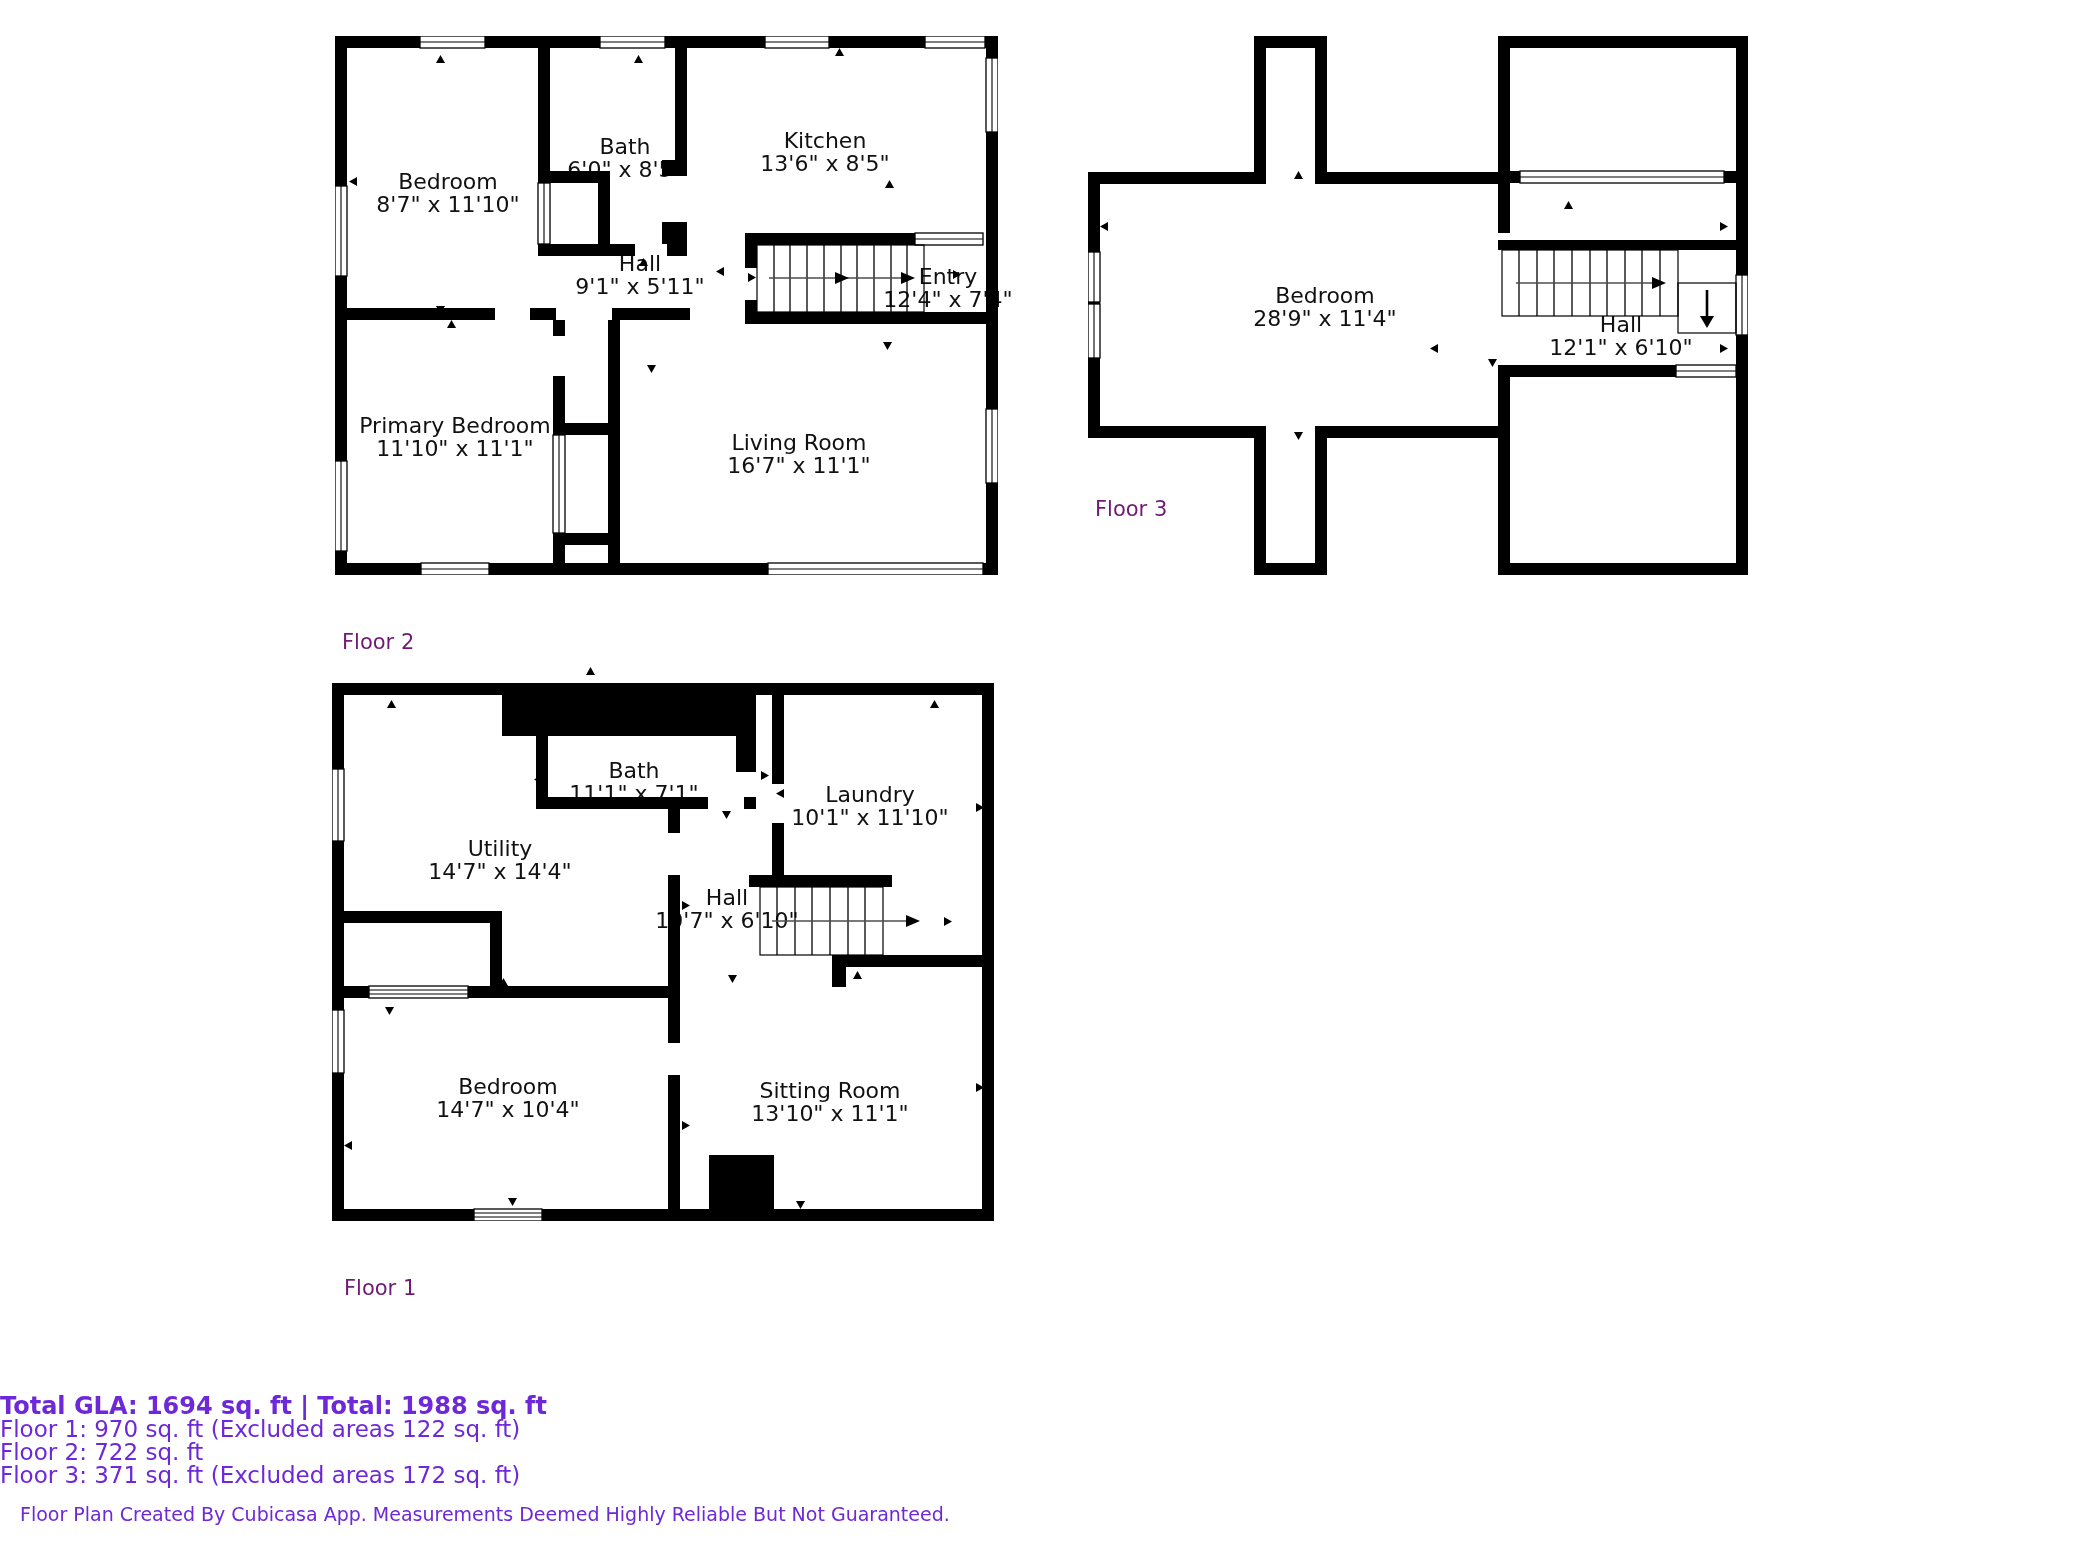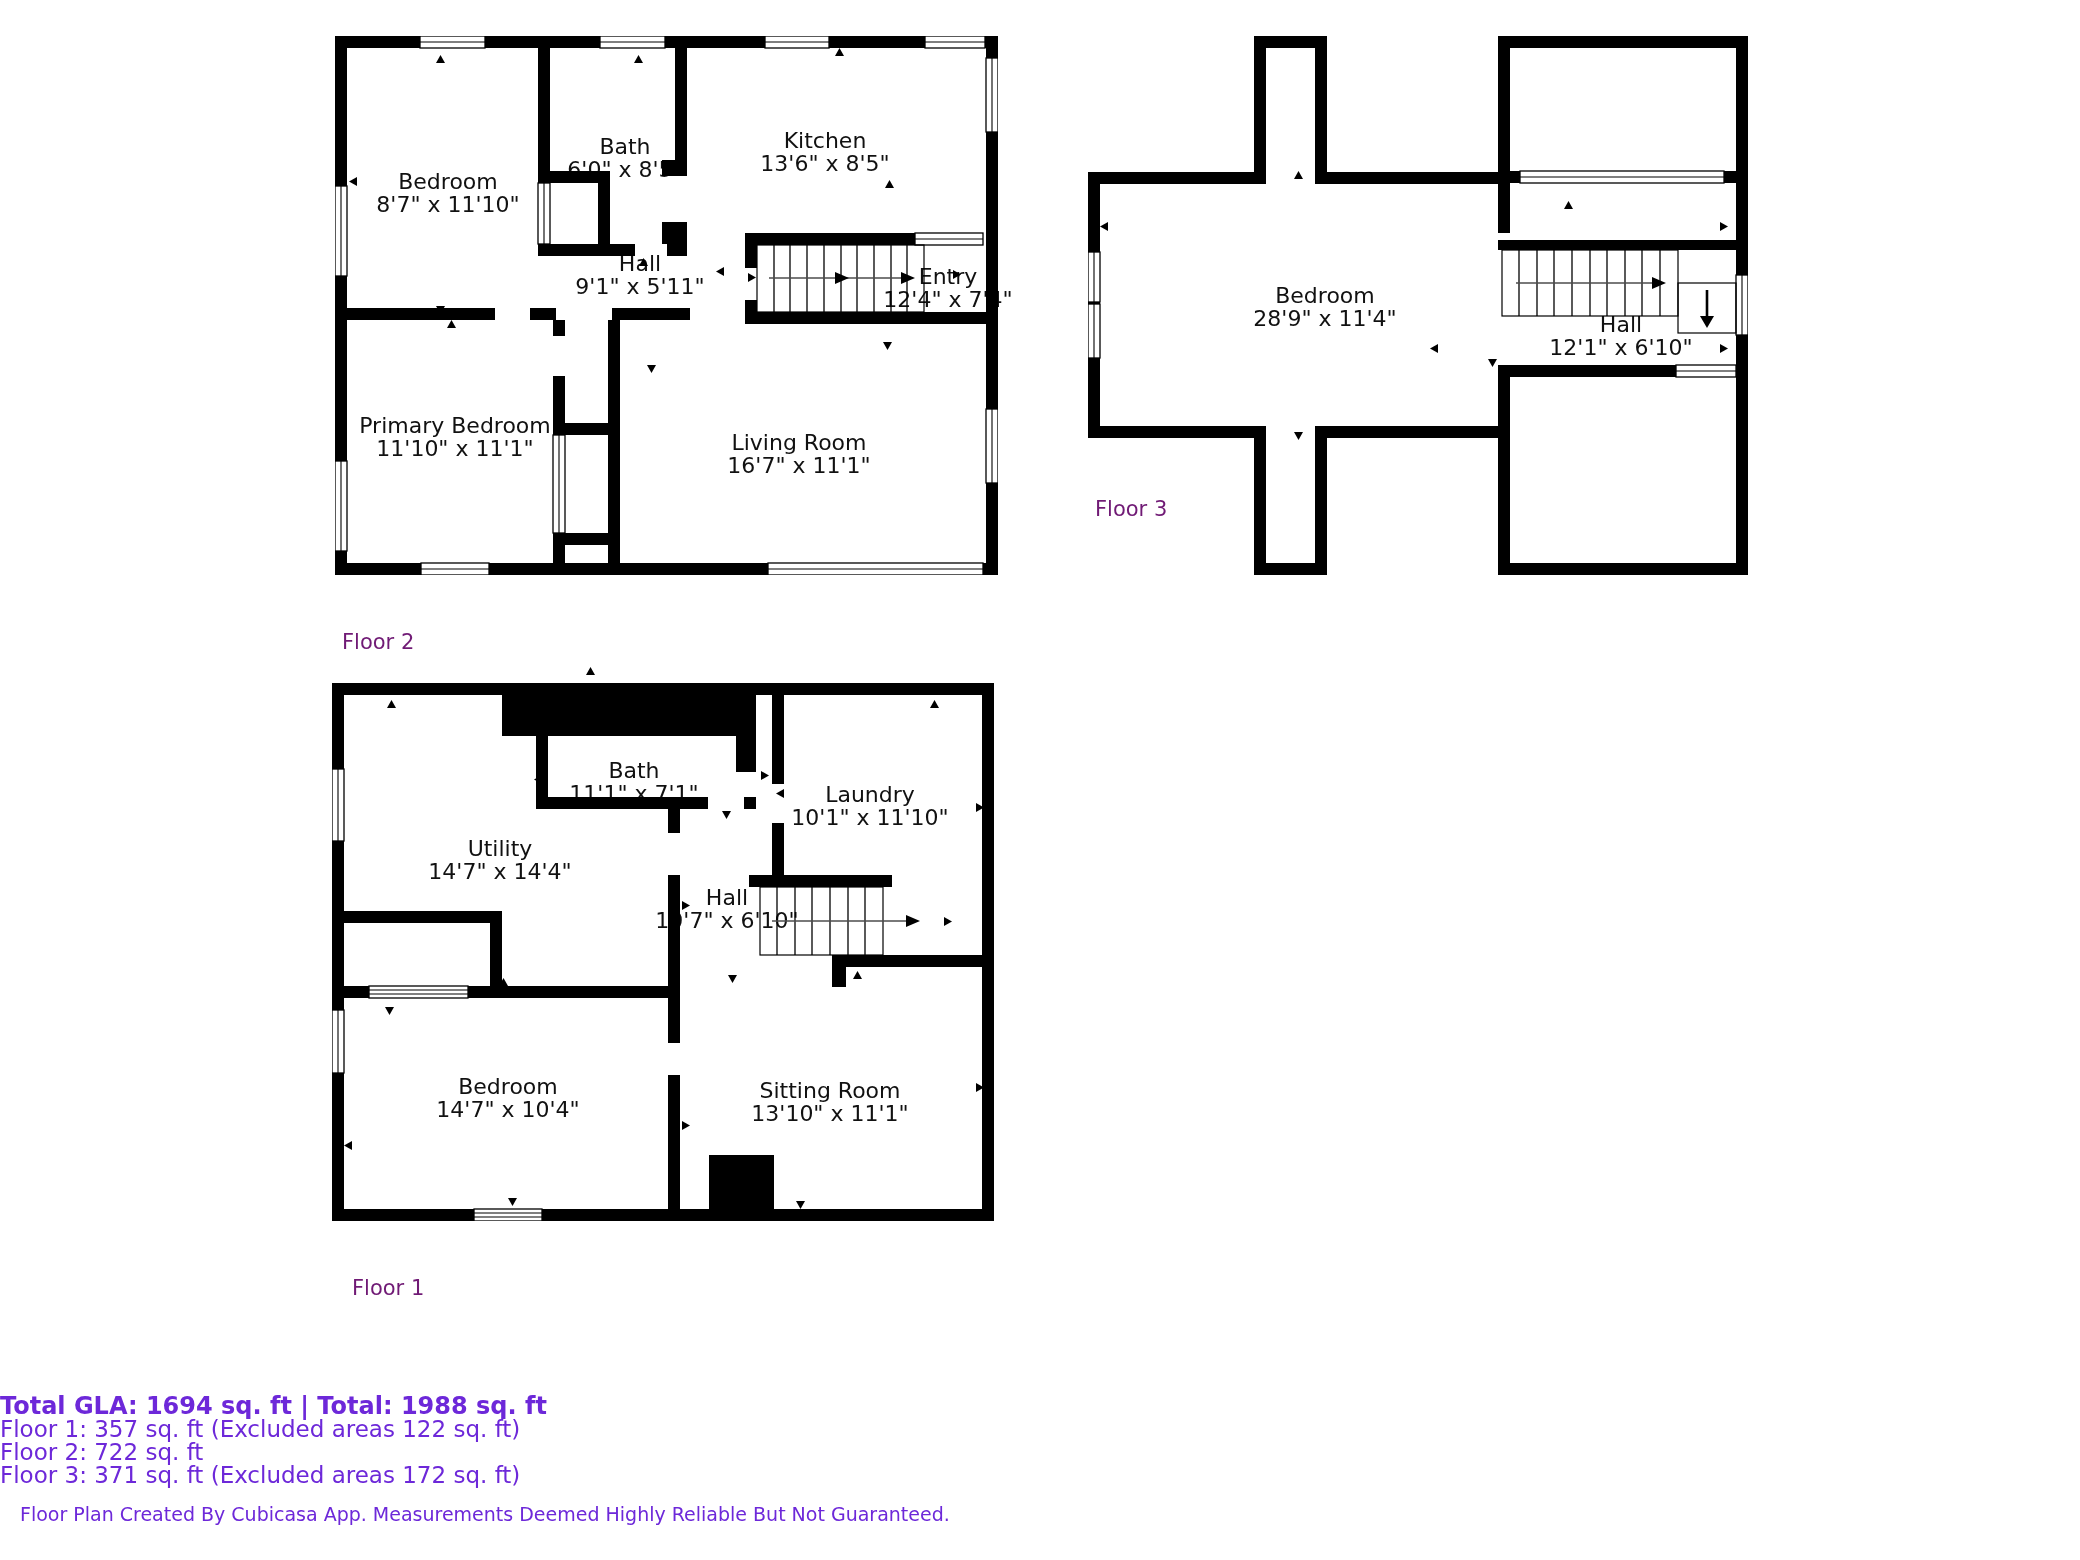--- a/index.html
+++ b/index.html
@@ -18,21 +18,21 @@
   
   .f2-bedroom{left:113px;top:157px}.f2-bath{left:290px;top:122px}.f2-kitchen{left:490px;top:116px}
   .f2-hall{left:305px;top:239px}.f2-entry{left:613px;top:252px}
   .f2-primary{left:120px;top:401px}.f2-living{left:464px;top:418px}
   
   .f3-bedroom{left:237px;top:271px}.f3-hall{left:533px;top:300px}
   
   .f1-bath{left:302px;top:99px}.f1-laundry{left:538px;top:123px}.f1-utility{left:168px;top:177px}
   .f1-hall{left:395px;top:226px}.f1-bedroom{left:176px;top:415px}.f1-sitting{left:498px;top:419px}
   .floor-tag{position:absolute;font-size:21px;color:#701a75;z-index:3;}
-  #tag-f2{left:342px;top:630px}#tag-f3{left:1095px;top:497px}#tag-f1{left:352px;top:1276px}
+  #tag-f2{left:342px;top:630px}#tag-f3{left:1095px;top:497px}#tag-f1{left:344px;top:1276px}
   #summary{position:absolute;left:0;top:1394px;width:100%;color:#6d28d9;z-index:3;}
   .sum-main{font-size:24px;font-weight:bold;line-height:24px;}
   .sum-line{font-size:23px;line-height:23px;}
   .sum-disclaimer{font-size:19px;margin-top:16px;padding-left:20px;}
   
   .wall{fill:#000000;}
   .w{fill:#ffffff;stroke:#000000;stroke-width:1.3;}
   .ln{stroke:#000000;stroke-width:1.1;fill:none;}
   .tread{stroke:#000000;stroke-width:1.3;fill:none;}
   .sbox{fill:none;stroke:#000000;stroke-width:1.2;}
@@ -386,19 +386,19 @@
       </g>
     </svg>
   </section>
 
   <div class="floor-tag" id="tag-f2">Floor 2</div>
   <div class="floor-tag" id="tag-f3">Floor 3</div>
   <div class="floor-tag" id="tag-f1">Floor 1</div>
 
   <div id="summary">
     <div class="sum-main">Total GLA: 1694 sq. ft | Total: 1988 sq. ft</div>
-    <div class="sum-line">Floor 1: 357 sq. ft (Excluded areas 122 sq. ft)</div>
+    <div class="sum-line">Floor 1: 970 sq. ft (Excluded areas 122 sq. ft)</div>
     <div class="sum-line">Floor 2: 722 sq. ft</div>
     <div class="sum-line">Floor 3: 371 sq. ft (Excluded areas 172 sq. ft)</div>
     <div class="sum-disclaimer">Floor Plan Created By Cubicasa App. Measurements Deemed Highly Reliable But Not Guaranteed.</div>
   </div>
 
 </div>
 
 </body></html>

